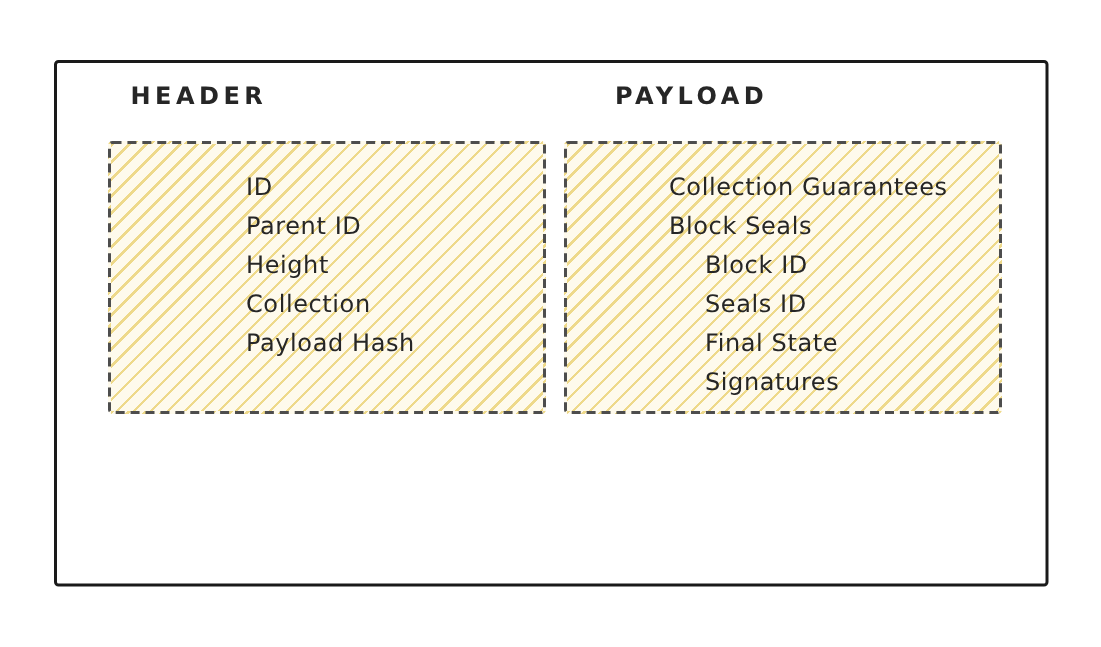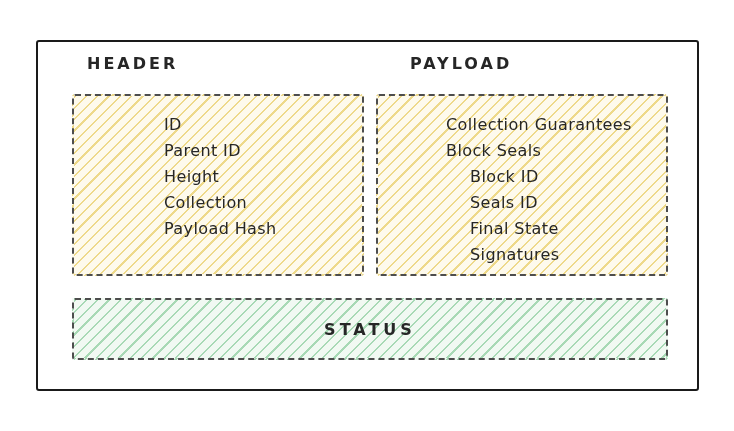--- a/index.html
+++ b/index.html
@@ -101,18 +101,15 @@
 
     <div class="dashed-box hatch-yellow box-payload">
       <div class="field-line">Collection Guarantees</div>
       <div class="field-line">Block Seals</div>
       <div class="field-line indent-1">Block ID</div>
       <div class="field-line indent-1">Seals ID</div>
       <div class="field-line indent-1">Final State</div>
       <div class="field-line indent-1">Signatures</div>
     </div>
 
-    <div class="dashed-box hatch-green box-status">
-      <span class="status-text">STATUS</span>
-    </div>
 
   </div>
 </div>
 
 </body></html>

